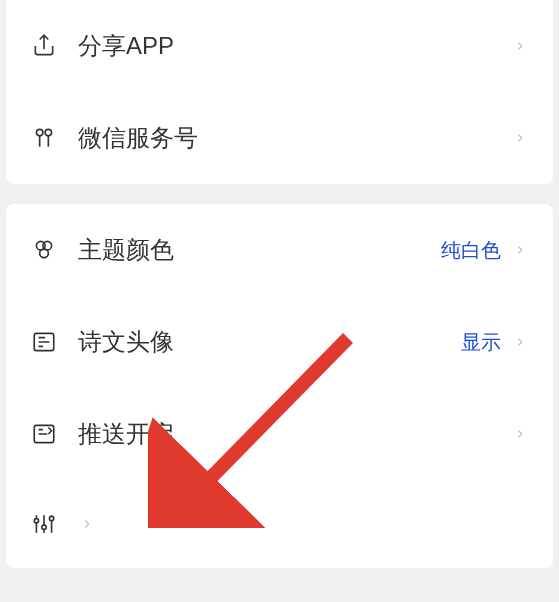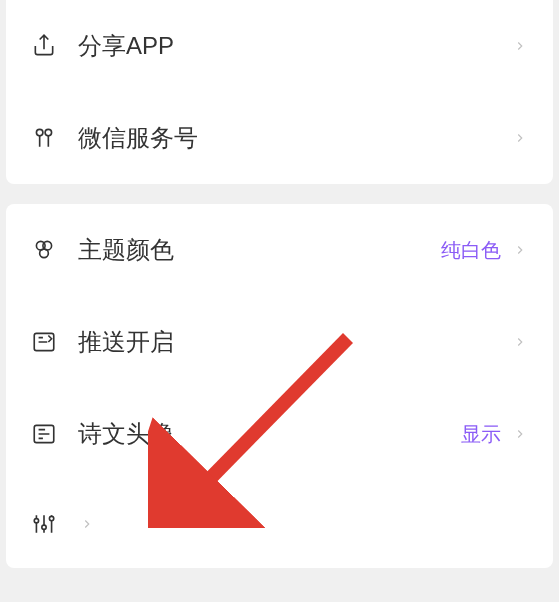--- a/index.html
+++ b/index.html
@@ -47,21 +47,21 @@
       stroke-width: 1.5;
       fill: none;
     }
     .label {
       font-size: 24px;
       color: #333;
       flex: 1;
     }
     .value {
       font-size: 20px;
-      color: #8b5cf6;
+      color: #1d4ed8;
       margin-right: 10px;
     }
     .chevron {
       width: 18px;
       height: 18px;
       display: flex;
       align-items: center;
       justify-content: center;
       color: #c0c0c0;
       font-size: 20px;
@@ -129,40 +129,40 @@
     <span class="chevron">
       <svg viewBox="0 0 24 24">
           <polyline points="9 18 15 12 9 6"></polyline>
         </svg>
     </span>
   </div>
   <div class="item">
     <span class="icon">
       <svg viewBox="0 0 24 24">
           <rect x="3" y="4" width="18" height="16" rx="2"></rect>
-          <path d="M7 8h4M7 12h8"></path>
-          <path d="M16 6l3 3-3 3"></path>
+          <path d="M7 8h6M7 12h10M7 16h4"></path>
         </svg>
     </span>
-    <span class="label">推送开启</span>
+    <span class="label">诗文头像</span>
+    <span class="value">显示</span>
     <span class="chevron">
       <svg viewBox="0 0 24 24">
           <polyline points="9 18 15 12 9 6"></polyline>
         </svg>
     </span>
   </div>
   <div class="item">
     <span class="icon">
       <svg viewBox="0 0 24 24">
           <rect x="3" y="4" width="18" height="16" rx="2"></rect>
-          <path d="M7 8h6M7 12h10M7 16h4"></path>
+          <path d="M7 8h4M7 12h8"></path>
+          <path d="M16 6l3 3-3 3"></path>
         </svg>
     </span>
-    <span class="label">诗文头像</span>
-    <span class="value">显示</span>
+    <span class="label">推送开启</span>
     <span class="chevron">
       <svg viewBox="0 0 24 24">
           <polyline points="9 18 15 12 9 6"></polyline>
         </svg>
     </span>
   </div>
   <div class="item">
     <span class="icon">
       <svg viewBox="0 0 24 24">
           <path d="M5 4v16M12 4v16M19 4v16"></path>

